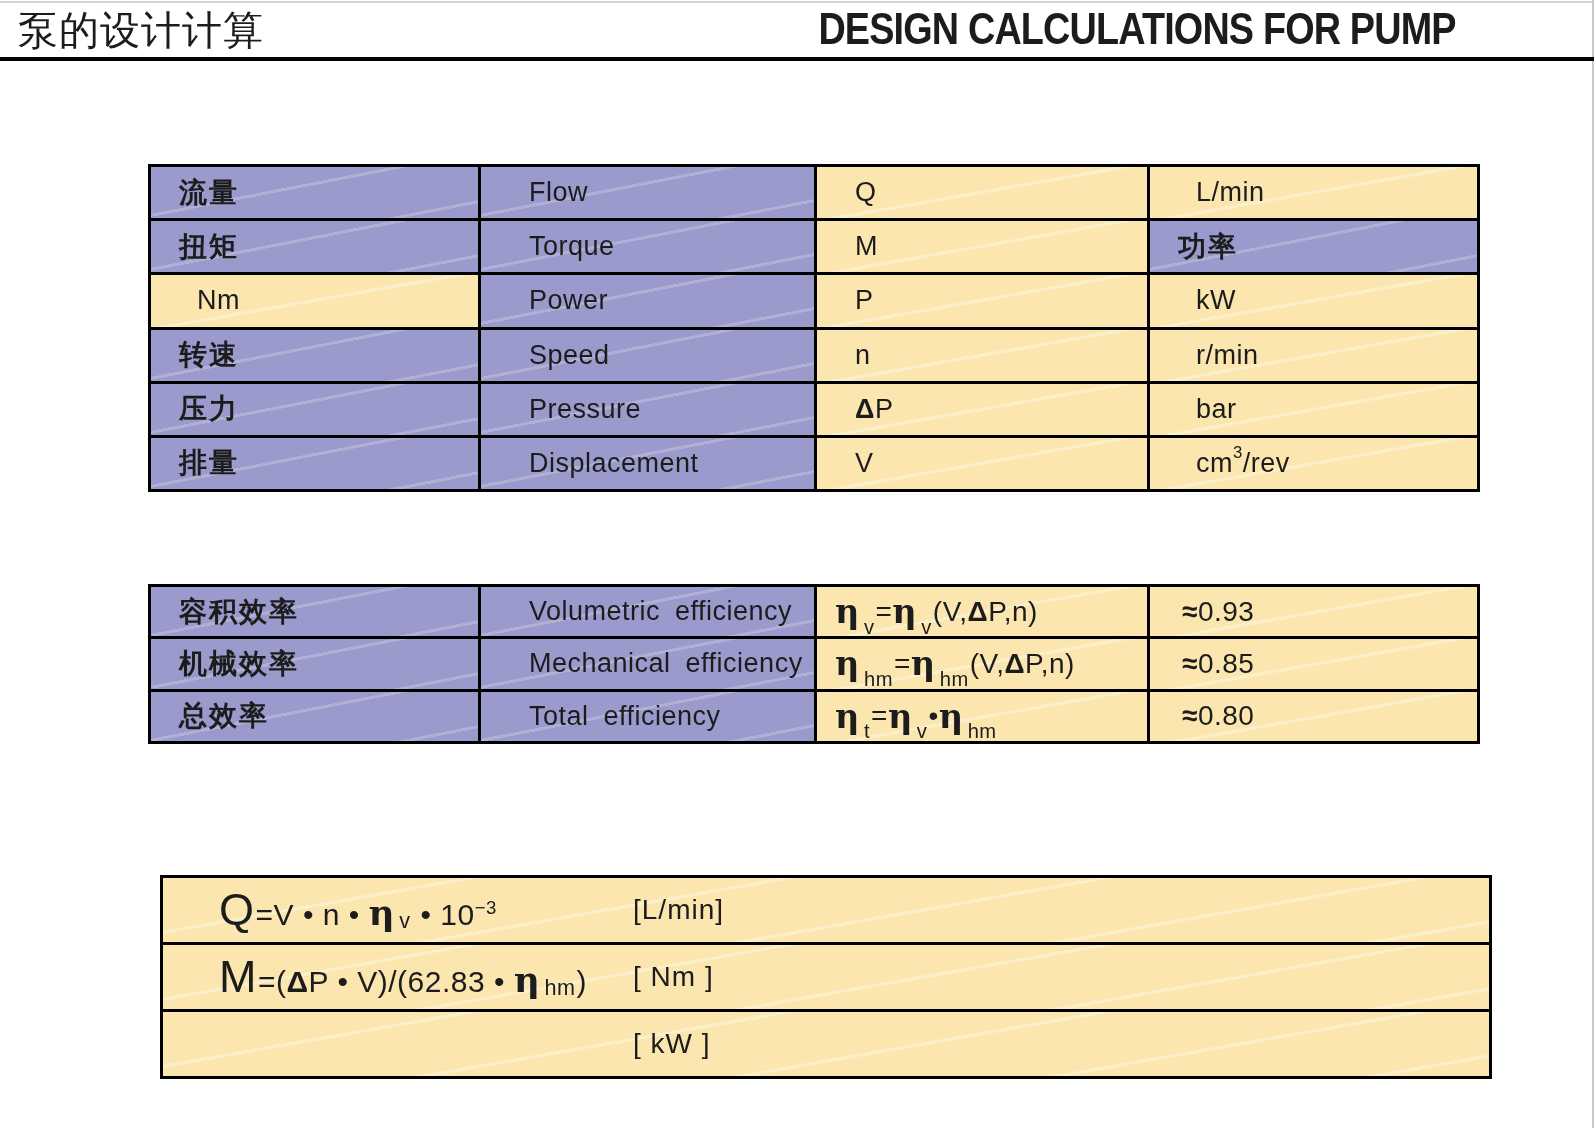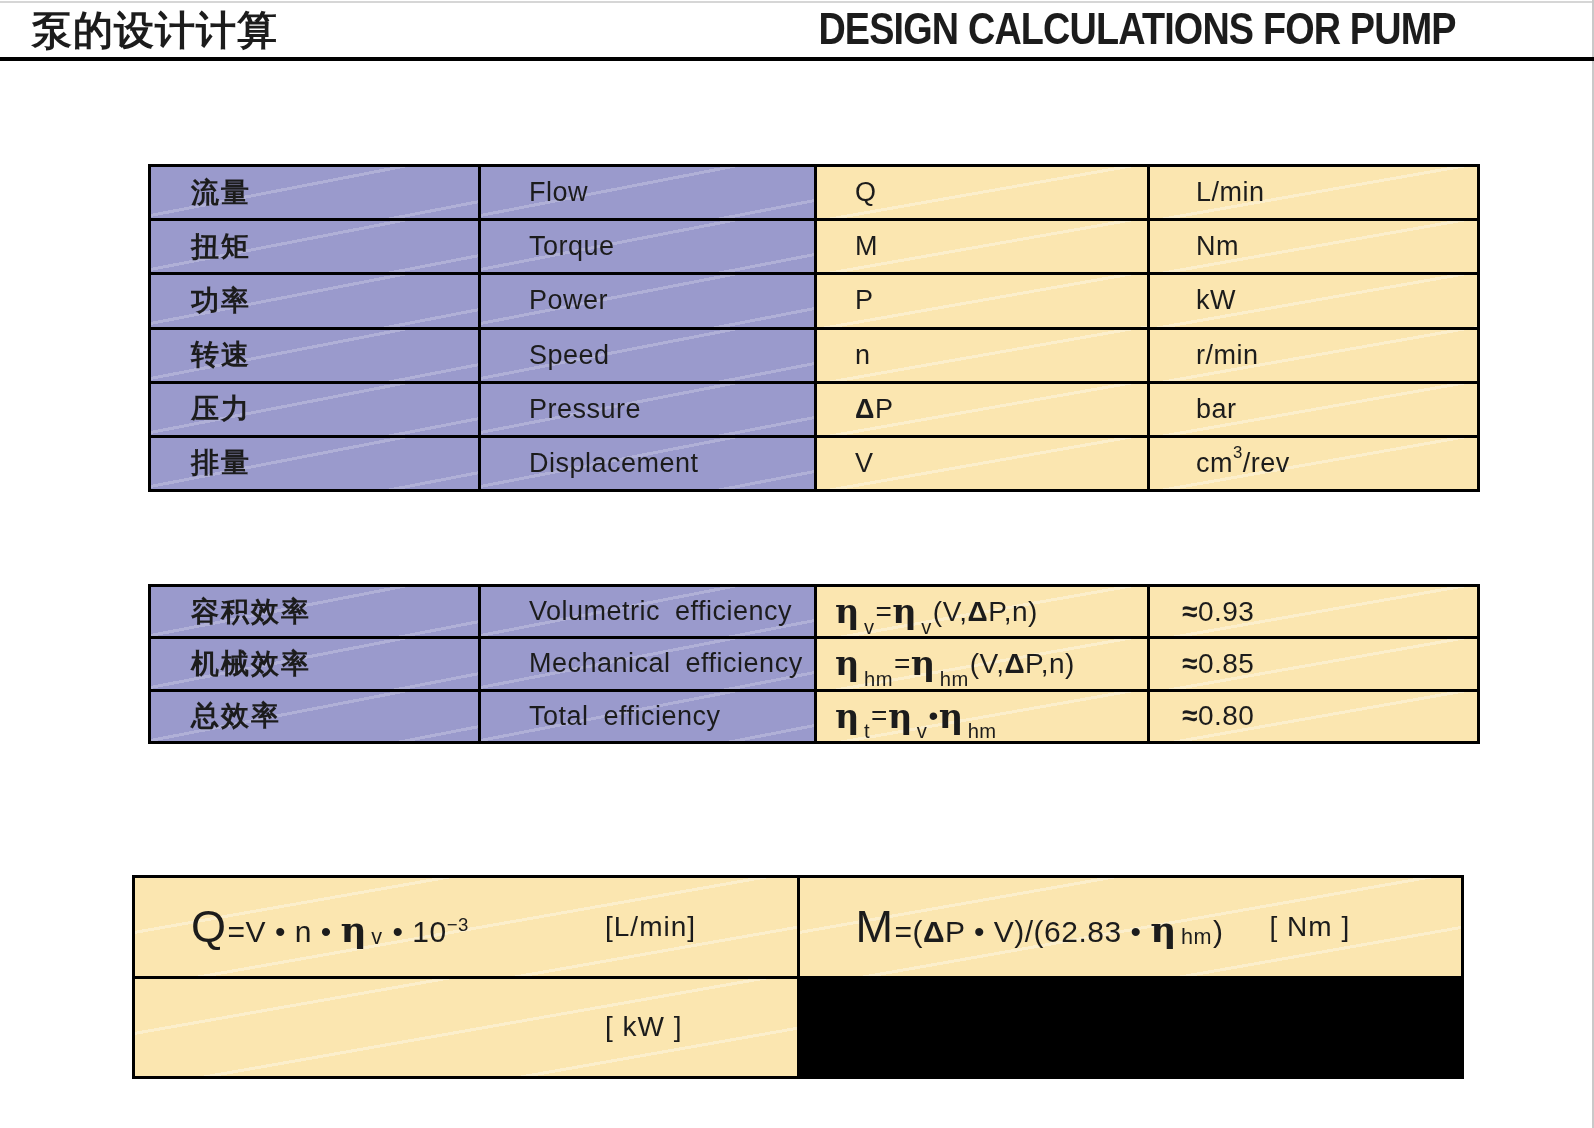--- a/index.html
+++ b/index.html
@@ -8,45 +8,45 @@
     font-family:"Liberation Sans","DejaVu Sans",sans-serif;color:#1c1c1c;
     -webkit-font-smoothing:antialiased;
   }
   .edge-top{position:absolute;top:1px;left:0;width:100%;height:2px;background:#d6d6d6;}
   .edge-right{position:absolute;top:0;right:0;width:2px;height:100%;background:#c9c9c9;}
 
   
   .titlebar{position:absolute;top:0;left:0;width:1594px;height:58px;
     display:flex;justify-content:space-between;align-items:flex-start;
     padding:6px 138px 0 18px;box-sizing:border-box;}
-  .title-zh{font-size:40px;font-weight:bold;line-height:48px;letter-spacing:1px;margin-left:14px;}
+  .title-zh{font-size:40px;font-weight:normal;line-height:48px;letter-spacing:1px;}
   .title-en{font-size:45px;font-weight:bold;line-height:46px;letter-spacing:-1px;
     transform:scaleX(.84);transform-origin:right center;white-space:nowrap;}
   .rule{position:absolute;top:57px;left:0;width:1594px;height:4px;background:#000;}
 
   
   .tbl{position:absolute;box-sizing:border-box;background:#000;border:3px solid #000;
     display:grid;gap:3px;}
   .tbl1{left:148px;top:164px;width:1332px;height:328px;
     grid-template-columns:327px 333px 330px 1fr;grid-auto-rows:1fr;}
   .tbl2{left:148px;top:584px;width:1332px;height:160px;
     grid-template-columns:327px 333px 330px 1fr;grid-auto-rows:1fr;}
-  .tbl3{left:132px;top:875px;width:1332px;height:204px;
-    grid-template-columns:1fr 1fr;grid-auto-rows:1fr;}
+  .tbl3{left:160px;top:875px;width:1332px;height:204px;
+    grid-template-columns:1fr;grid-auto-rows:1fr;}
 
   .cell{display:flex;align-items:center;box-sizing:border-box;position:relative;
     font-size:27px;letter-spacing:.5px;white-space:nowrap;}
   .purple{background:var(--purple,#9a9acc);
     background-image:repeating-linear-gradient(169deg,
       rgba(255,255,255,0) 0 46px, rgba(255,255,255,.22) 46px 49px);}
   .cream{background:var(--cream,#fbe6b0);
     background-image:repeating-linear-gradient(170deg,
       rgba(255,255,255,0) 0 52px, rgba(255,255,255,.35) 52px 55px);}
 
-  .c-zh{padding-left:40px;font-size:28px;font-weight:bold;letter-spacing:2px;}
+  .c-zh{padding-left:28px;font-size:28px;font-weight:bold;letter-spacing:2px;}
   .c-en{padding-left:48px;word-spacing:7px;}
   .c-sym{padding-left:38px;}
   .c-unit{padding-left:46px;}
   .c-formula{padding-left:18px;font-size:28px;}
   .c-val{padding-left:32px;font-size:28px;}
   .c-calc{padding-left:56px;font-size:30px;}
   .calc-unit{position:absolute;left:470px;top:50%;transform:translateY(-50%);
     font-size:28px;letter-spacing:1px;}
 
   
@@ -79,25 +79,25 @@
     </div>
   <div class="cell cream c-unit">
       <span class="tk-t">L/min</span>
     </div>
 
   <div class="cell purple c-zh">扭矩</div>
   <div class="cell purple c-en">Torque</div>
   <div class="cell cream c-sym">
       <span class="tk-t">M</span>
     </div>
+  <div class="cell purple c-zh">功率</div>
+
   <div class="cell cream c-unit">
       <span class="tk-t">Nm</span>
     </div>
-
-  <div class="cell purple c-zh">功率</div>
   <div class="cell purple c-en">Power</div>
   <div class="cell cream c-sym">
       <span class="tk-t">P</span>
     </div>
   <div class="cell cream c-unit">
       <span class="tk-t">kW</span>
     </div>
 
   <div class="cell purple c-zh">转速</div>
   <div class="cell purple c-en">Speed</div>

